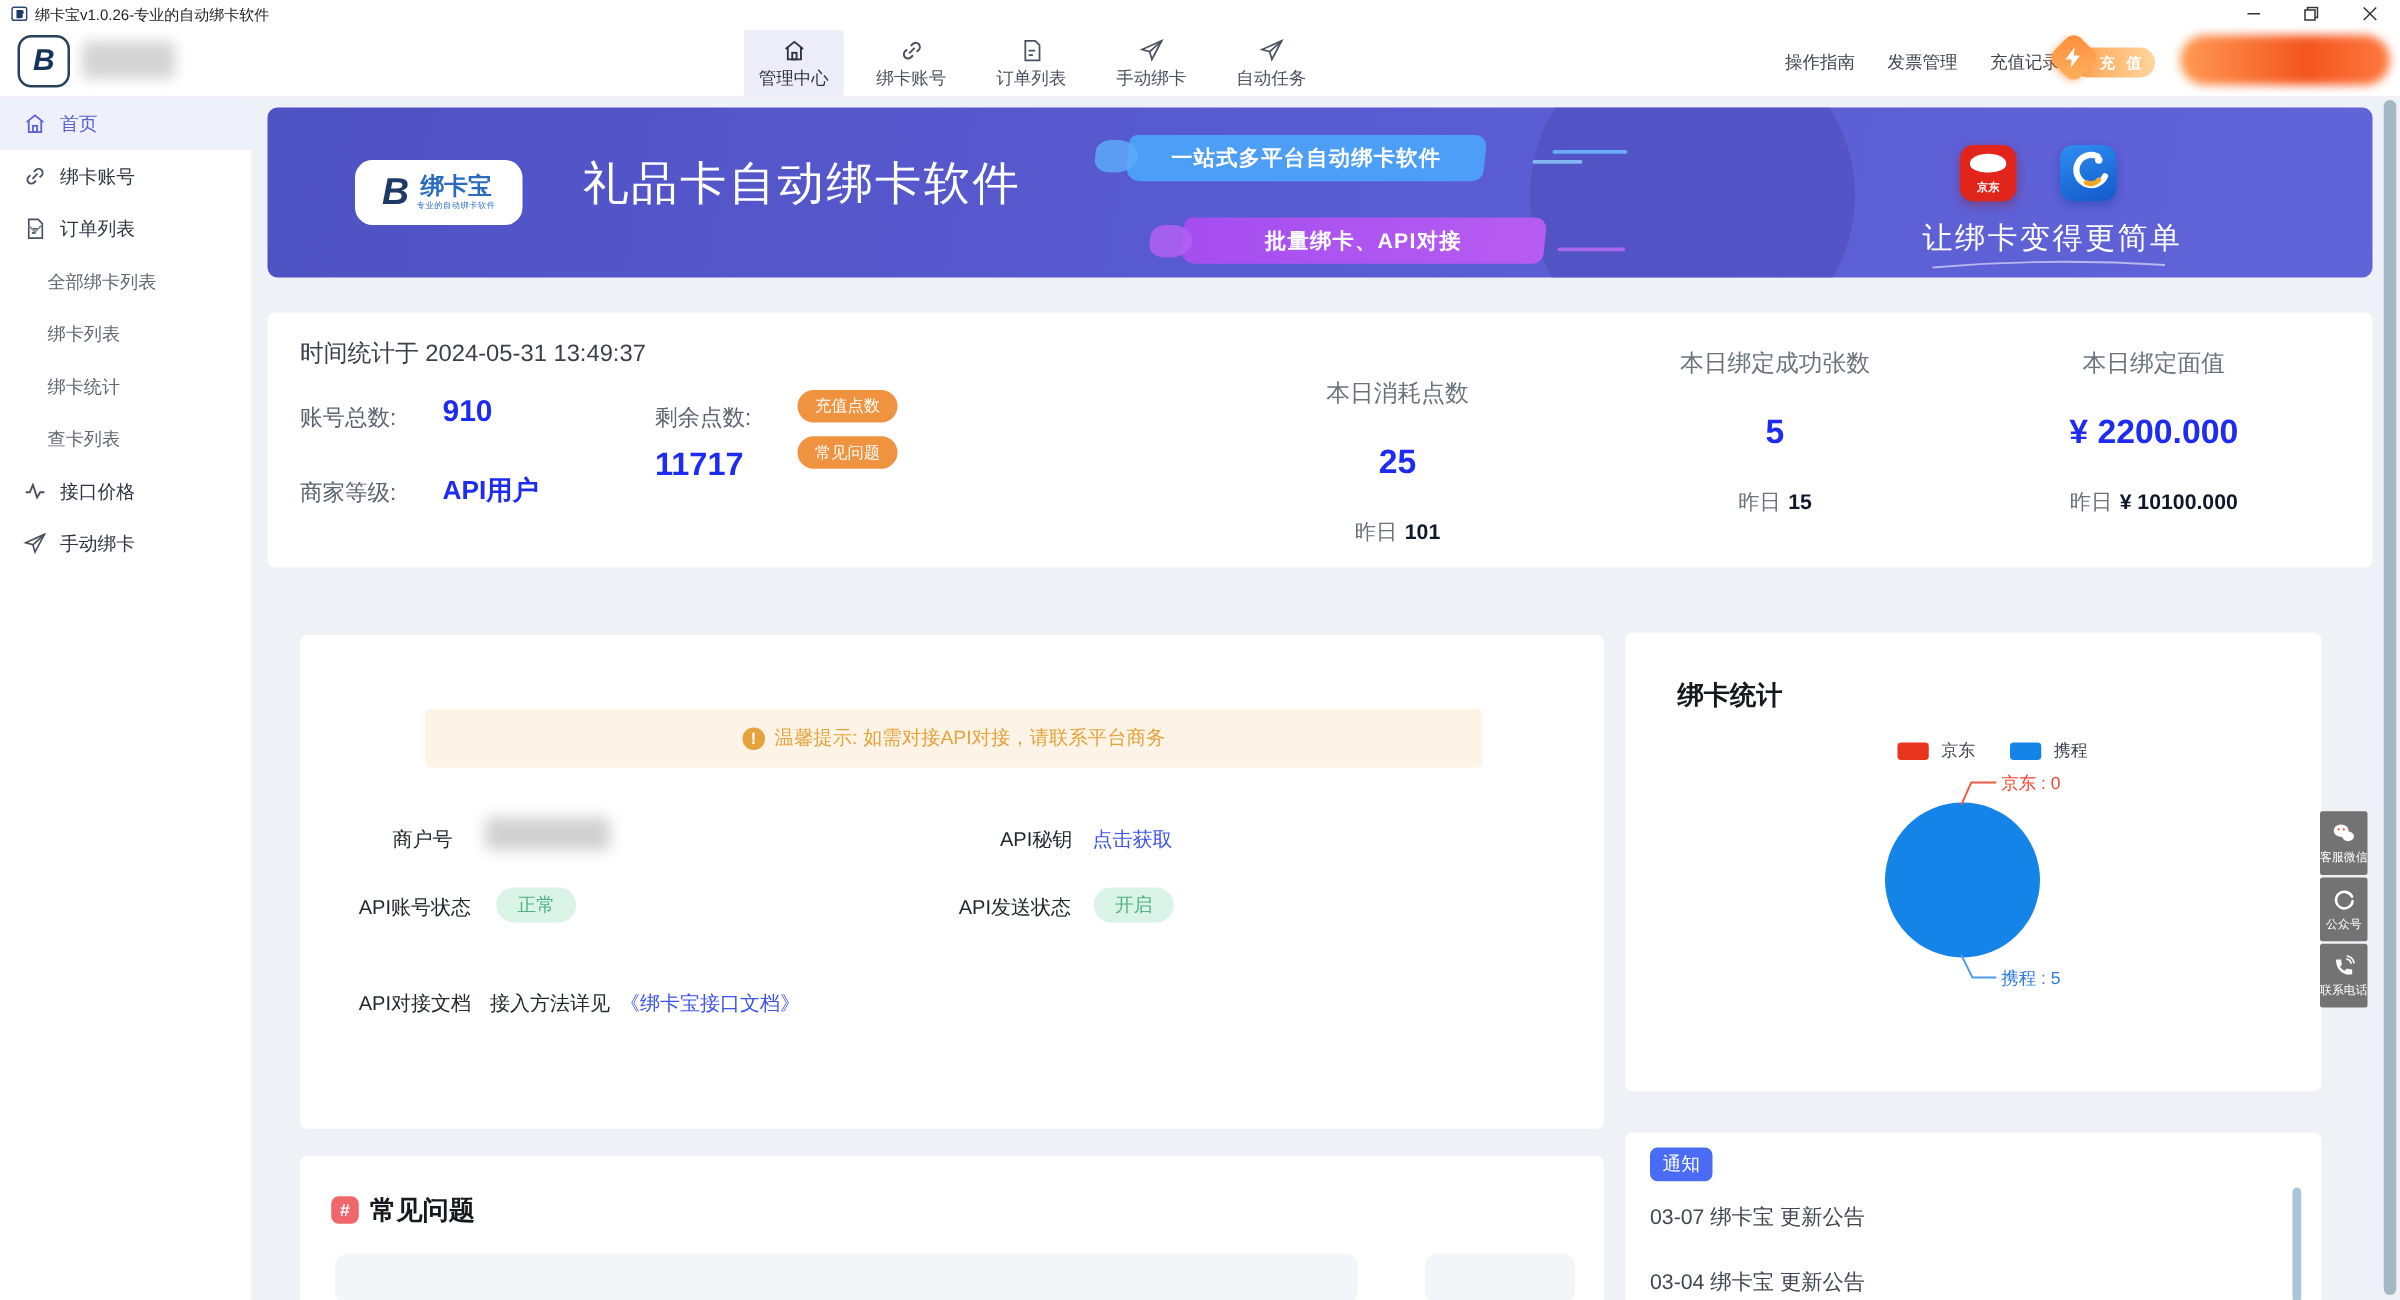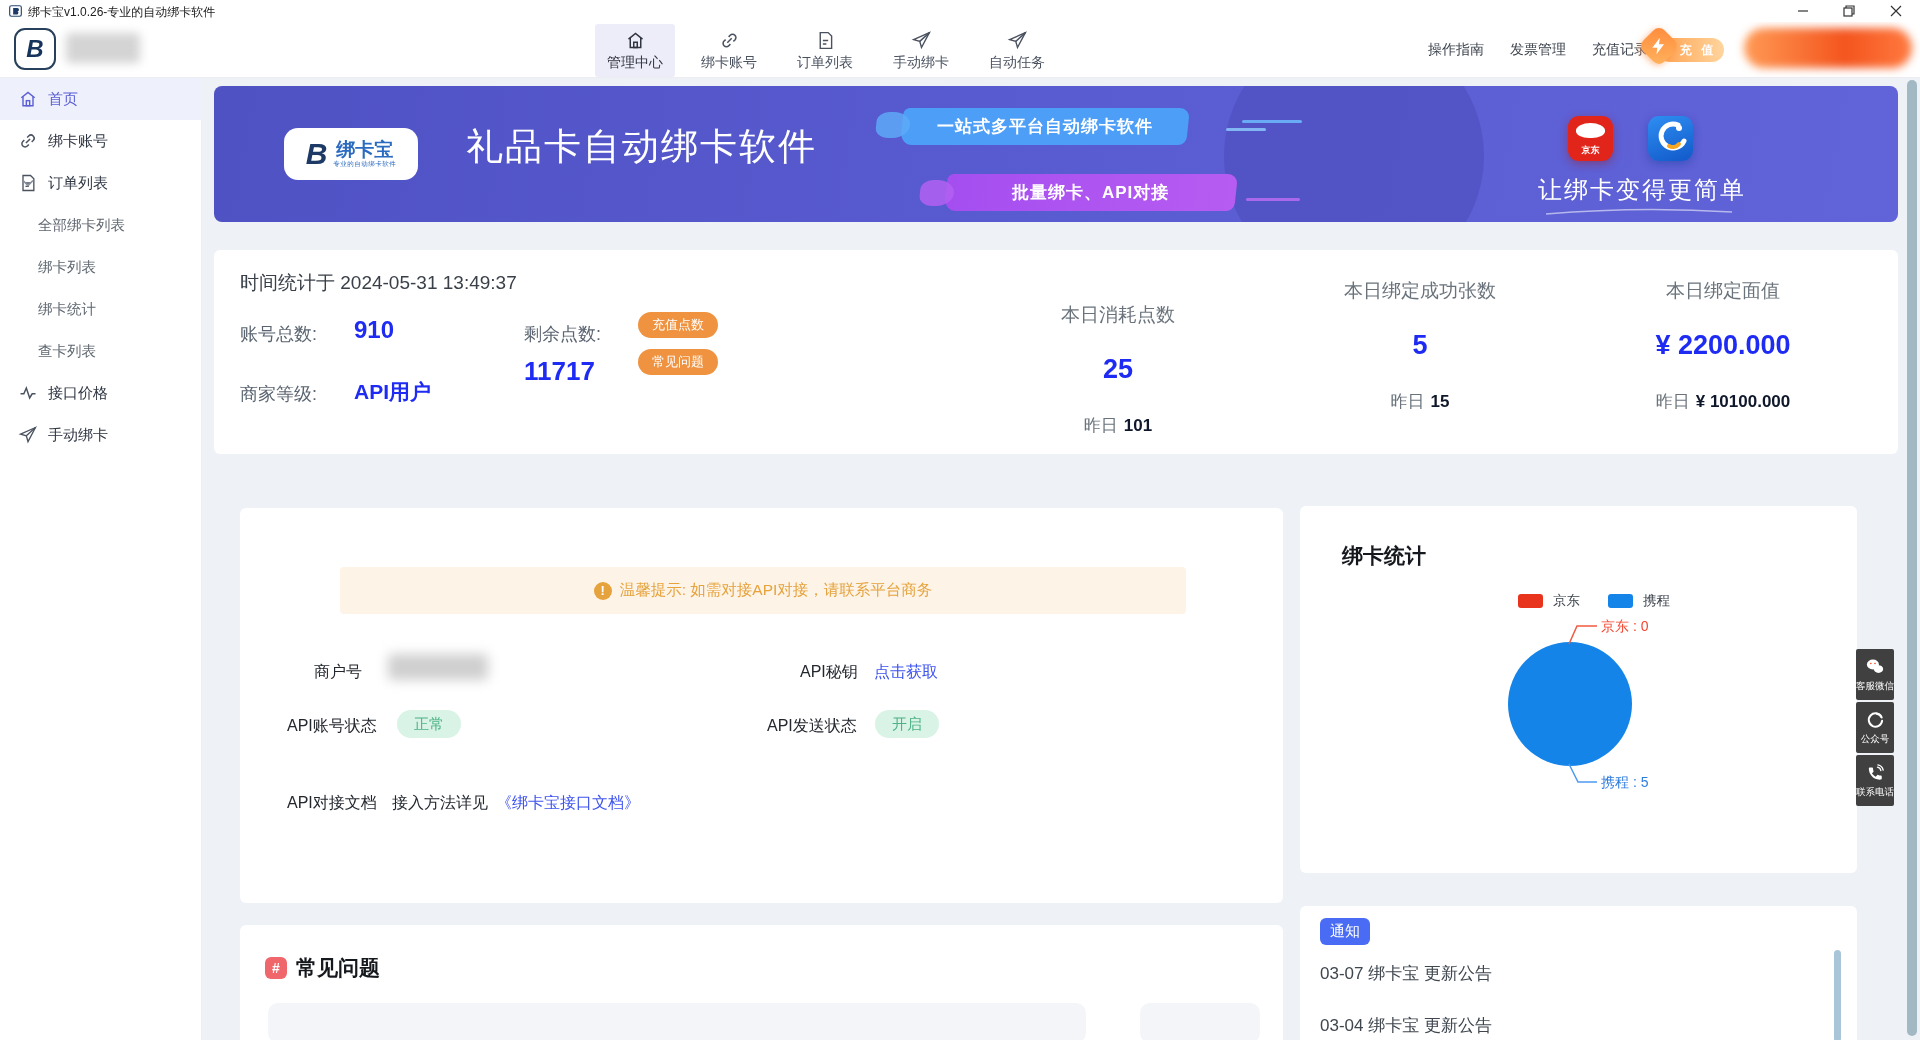--- a/index.html
+++ b/index.html
@@ -96,21 +96,21 @@
   .faq-ico { position:absolute; left:25px; top:32px; width:22px; height:22px; border-radius:6px; background:#ef666b; color:#fff; font-size:14px; font-weight:bold; display:flex; align-items:center; justify-content:center; }
   .faq-title { position:absolute; left:56px; top:29px; font-size:21px; font-weight:bold; color:#15181d; }
   .faq-pill { position:absolute; top:78px; height:40px; background:#f4f5f8; border-radius:10px; cursor:pointer; }
   
   .notice-card { left:1098px; top:828px; width:557px; height:210px; }
   .notice-badge { position:absolute; left:20px; top:12px; padding:4px 10px; background:#4a6cf5; border-radius:6px; color:#fff; font-size:15px; }
   .notice-item { position:absolute; left:20px; font-size:17px; color:#3f464e; cursor:pointer; white-space:nowrap; }
   .notice-scroll { position:absolute; left:534px; top:44px; width:7px; height:92px; background:#a8c6d8; border-radius:4px; }
   
   .floaters { left:1856px; top:649px; width:38px; z-index:60; }
-  .float-btn { position:relative; width:38px; height:51px; background:#404040; margin-bottom:2px; display:flex; flex-direction:column; align-items:center; justify-content:center; gap:3px; cursor:pointer; border-radius:2px; }
+  .float-btn { position:relative; width:38px; height:51px; background:#737373; margin-bottom:2px; display:flex; flex-direction:column; align-items:center; justify-content:center; gap:3px; cursor:pointer; border-radius:2px; }
   .float-btn svg { width:20px; height:20px; }
   .float-btn span { color:#fff; font-size:9.5px; white-space:nowrap; }
   
   .win-scroll { left:1907px; top:80px; width:10px; height:956px; background:#a2b8c3; border-radius:5px; z-index:70; }
 </style>
 </head>
 <body>
 
 <div class="abs titlebar">
   <svg class="abs app-ico" viewBox="0 0 24 24">

